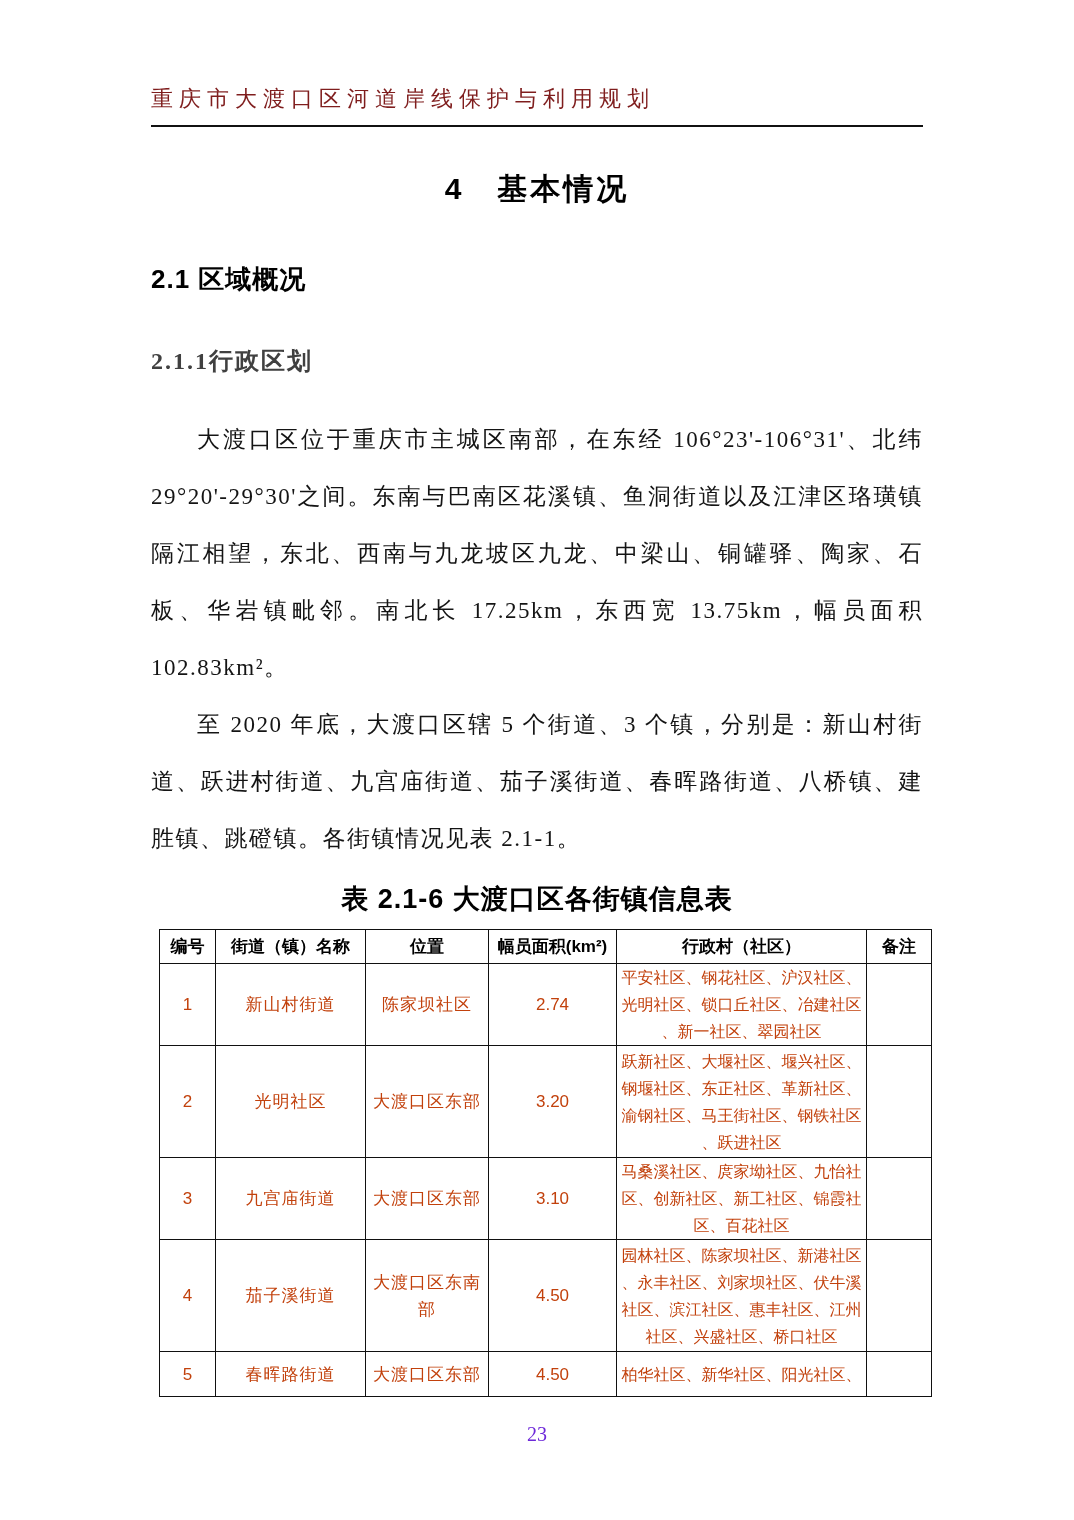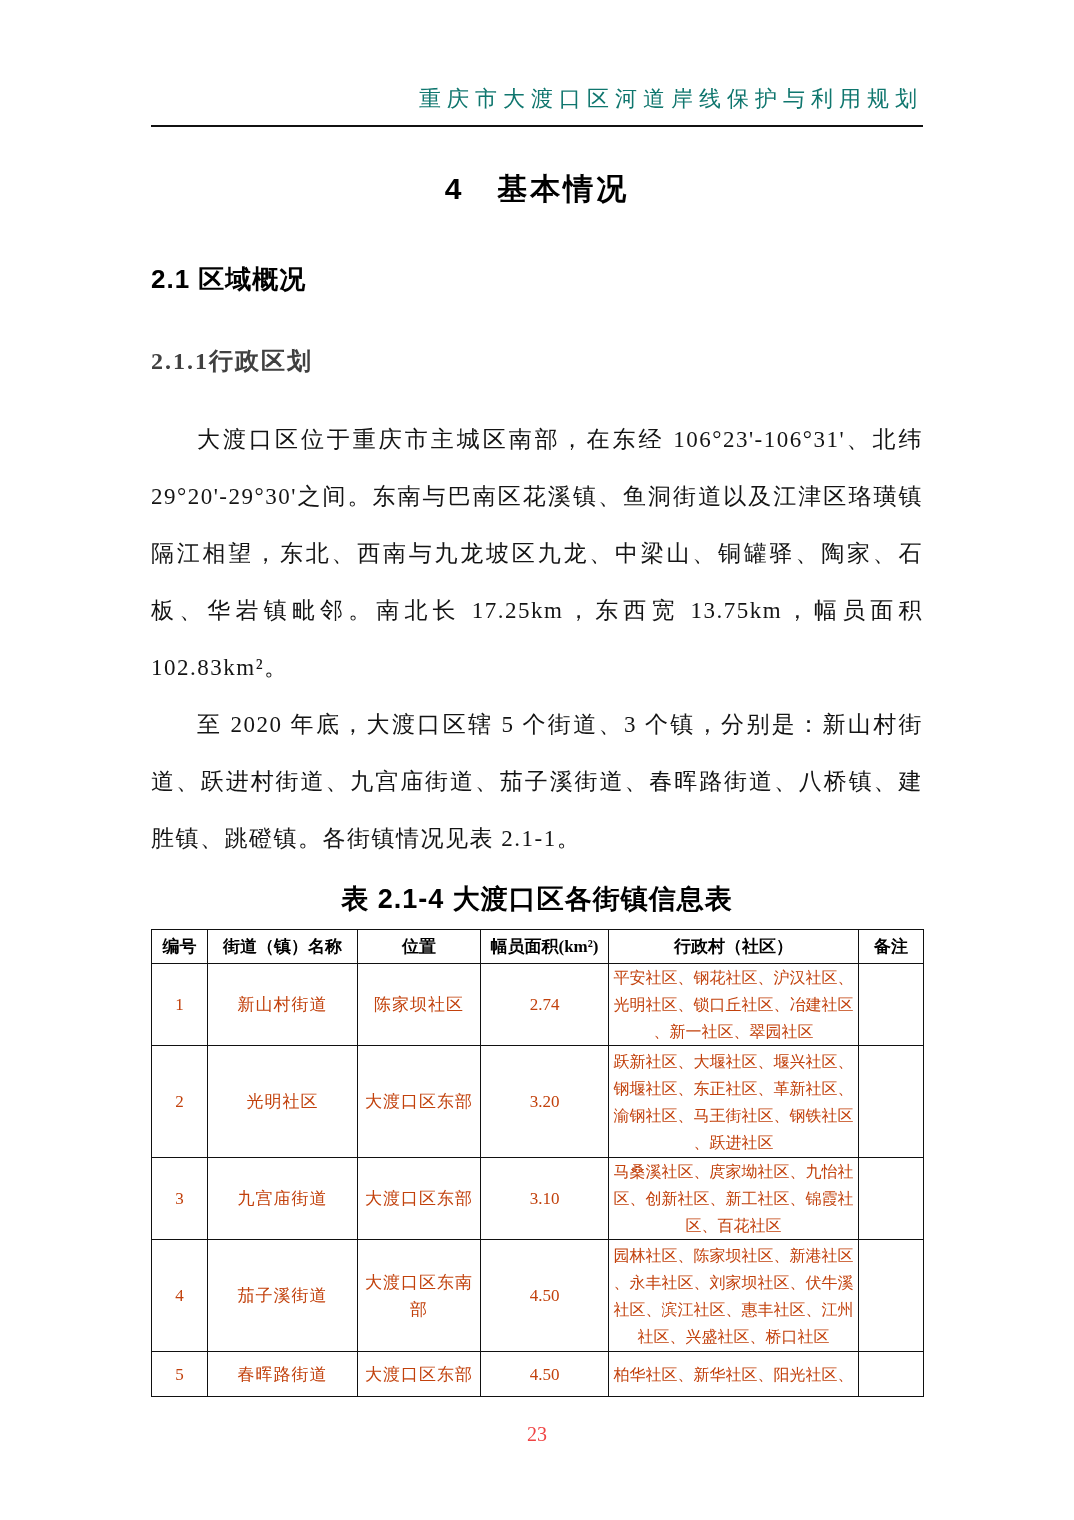--- a/index.html
+++ b/index.html
@@ -13,25 +13,25 @@
     font-family: "Liberation Serif", "DejaVu Serif", serif;
     overflow: hidden;
     box-sizing: border-box;
   }
   .content {
     width: 772px;
     margin: 0 auto;
   }
   .doc-header {
     padding-top: 84px;
-    text-align: right;
+    text-align: left;
     font-size: 22px;
     letter-spacing: 6px;
     font-weight: normal;
-    color: #0f766e;
+    color: #7f1d1d;
   }
   .header-rule {
     margin-top: 11px;
     border: none;
     border-top: 2px solid #111;
     height: 0;
   }
   .chapter-heading {
     margin: 42px 0 0 0;
     text-align: center;
@@ -75,21 +75,22 @@
     font-weight: bold;
     font-size: 27px;
     letter-spacing: 1px;
     color: #000;
   }
   table.info-table {
     margin-top: 12px;
     width: 772px;
     border-collapse: collapse;
     table-layout: fixed;
-    font-family: Liberation Serif, serif;
+    font-family: Liberation Sans, sans-serif;
+    margin-left: 8px;
   }
   .info-table th, .info-table td {
     border: 1px solid #111;
     text-align: center;
     vertical-align: middle;
     padding: 0 3px;
     color: #c2410c;
   }
   .info-table th {
     font-size: 17px;
@@ -108,42 +109,42 @@
     word-break: break-all;
     line-break: anywhere;
   }
   tr.r-h3 { height: 82px; }
   tr.r-h4 { height: 112px; }
   tr.r-h1 { height: 45px; }
   .page-footer {
     margin-top: 26px;
     text-align: center;
     font-size: 20px;
-    color: #ef4444;
+    color: #6d28d9;
   }
 </style>
 </head>
 <body>
 
 <div class="page">
   <div class="content">
 
     <div class="doc-header">重庆市大渡口区河道岸线保护与利用规划</div>
     <hr class="header-rule">
 
     <h1 class="chapter-heading">4　基本情况</h1>
 
     <h2 class="section-heading">2.1 区域概况</h2>
 
     <h3 class="subsection-heading">2.1.1行政区划</h3>
 
     <p class="body-para first">大渡口区位于重庆市主城区南部，在东经 106°23'-106°31'、北纬 29°20'-29°30'之间。东南与巴南区花溪镇、鱼洞街道以及江津区珞璜镇隔江相望，东北、西南与九龙坡区九龙、中梁山、铜罐驿、陶家、石板、华岩镇毗邻。南北长 17.25km，东西宽 13.75km，幅员面积 102.83km²。</p>
     <p class="body-para">至 2020 年底，大渡口区辖 5 个街道、3 个镇，分别是：新山村街道、跃进村街道、九宫庙街道、茄子溪街道、春晖路街道、八桥镇、建胜镇、跳磴镇。各街镇情况见表 2.1-1。</p>
 
-    <div class="table-title">表 2.1-4 大渡口区各街镇信息表</div>
+    <div class="table-title">表 2.1-6 大渡口区各街镇信息表</div>
 
     <table class="info-table">
       <colgroup>
         <col style="width:56px">
         <col style="width:150px">
         <col style="width:123px">
         <col style="width:128px">
         <col style="width:250px">
         <col style="width:65px">
       </colgroup>

